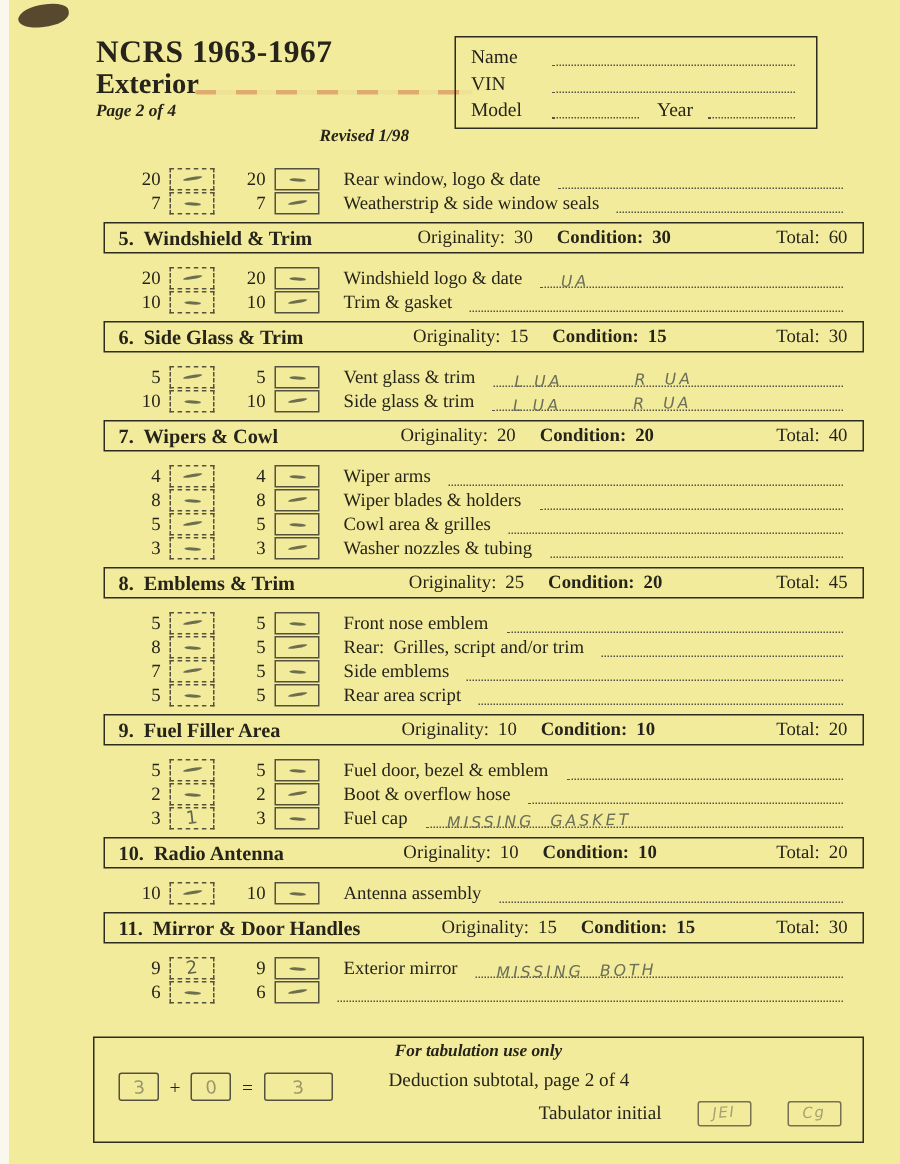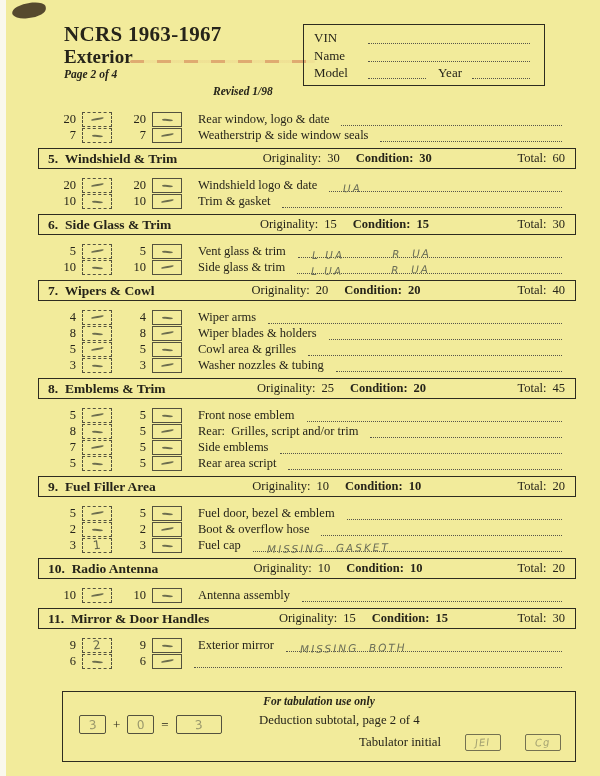--- a/index.html
+++ b/index.html
@@ -20,21 +20,21 @@
   .id-box{position:absolute;left:303px;top:24px;width:242px;height:62px;border:1.6px solid #2e2c20;
           box-sizing:border-box;padding:4px 10px 4px 10px;display:flex;flex-direction:column;justify-content:space-between;}
   .id-row{display:flex;align-items:flex-end;font-size:13px;height:17px;}
   .id-lab{width:46px;}
   .id-line{flex:1;border-bottom:1.3px dotted #56554a;height:10px;margin:0 4px 2px 8px;}
   .id-line.short{flex:0 0 58px;}
   .year-lab{margin:0 2px 0 8px;}
 
   
   .sections{padding:2px 0 0 0;}
-  .sec{margin-top:5px;}
+  .sec{margin-top:5px;padding-left:31px;}
   .sec-bar{box-sizing:border-box;margin:0 24px 8px 38px;height:21px;border:1.6px solid #2e2c20;
            display:flex;align-items:center;padding:0 8px 0 9px;}
   .sec-title{font-weight:bold;font-size:13.5px;white-space:pre;}
   .score-group{display:flex;align-items:baseline;font-size:12.5px;}
   .score-group.orig{margin-left:auto;}
   .score-group.cond{margin-left:16px;font-weight:bold;}
   .score-group.tot{margin-left:auto;margin-right:2px;}
   .score-value{margin-left:6px;}
 
   .row{display:flex;align-items:center;height:16px;padding:0 38px 0 46px;}
@@ -75,25 +75,25 @@
   <div class="red-smudge"></div>
 
   <div class="hdr">
     <div class="title1">NCRS 1963-1967</div>
     <div class="title2">Exterior</div>
     <div class="pagelab">Page 2 of 4</div>
     <div class="revised">Revised 1/98</div>
 
     <div class="id-box">
       <div class="id-row">
+        <span class="id-lab">Name</span>
+        <span class="id-line"></span>
+      </div>
+      <div class="id-row">
         <span class="id-lab">VIN</span>
-        <span class="id-line"></span>
-      </div>
-      <div class="id-row">
-        <span class="id-lab">Name</span>
         <span class="id-line"></span>
       </div>
       <div class="id-row">
         <span class="id-lab">Model</span>
         <span class="id-line"></span>
         <span class="year-lab">Year</span>
         <span class="id-line short"></span>
       </div>
     </div>
   </div>

